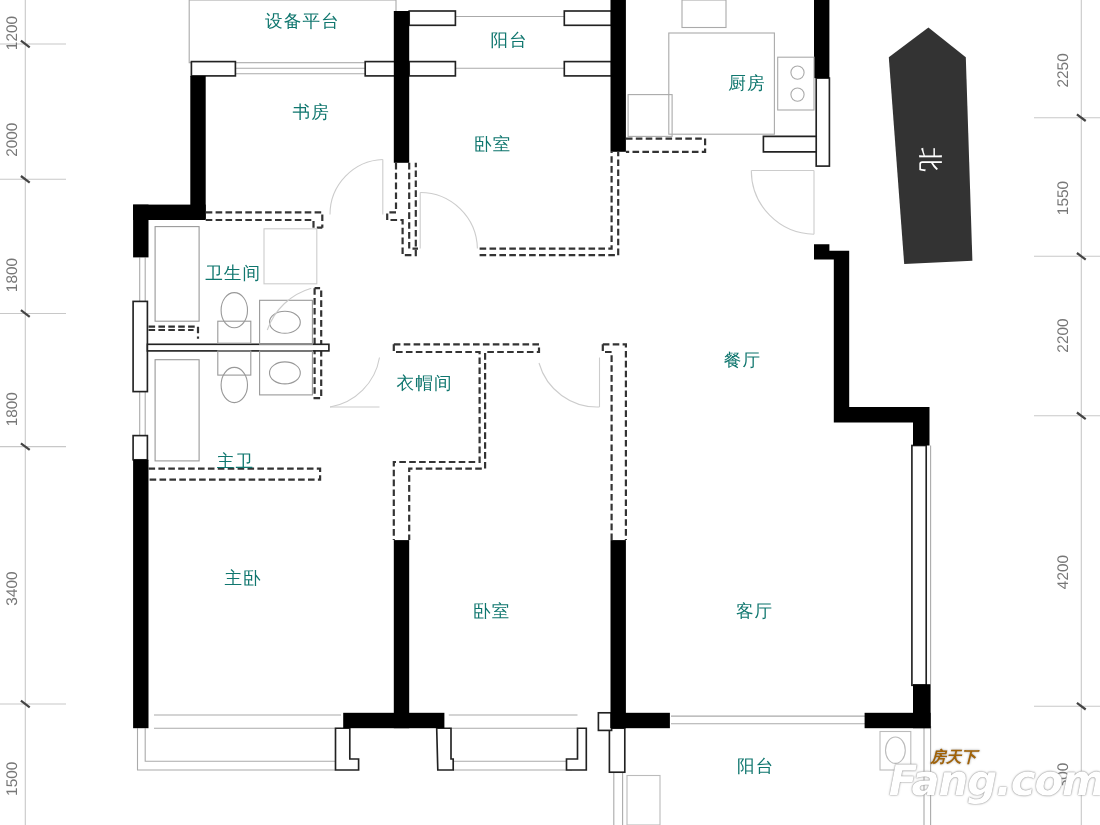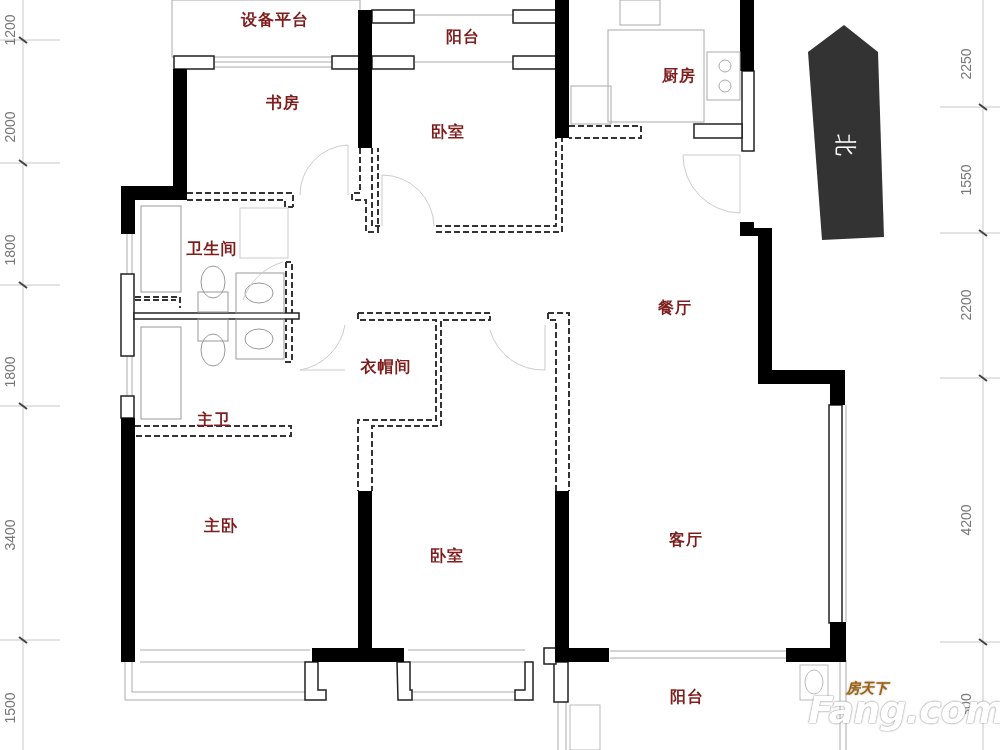--- a/index.html
+++ b/index.html
@@ -1,18 +1,18 @@
 <!DOCTYPE html>
 <html><head>
 <meta charset="utf-8">
 <style>
   html, body { margin: 0; padding: 0; background: #ffffff; }
   body { width: 1000px; height: 750px; position: relative; overflow: hidden; font-family: "DejaVu Sans", "Liberation Sans", sans-serif; }
   #plan { position: absolute; left: 0; top: 0; width: 1000px; height: 750px; }
-  .room-label { position: absolute; font-size: 16px; color: #7f1d1d; letter-spacing: 1px; white-space: nowrap; transform: translate(-50%, -50%); font-family: "DejaVu Sans", sans-serif; font-weight: bold; }
+  .room-label { position: absolute; font-size: 16px; color: #0f766e; letter-spacing: 1px; white-space: nowrap; transform: translate(-50%, -50%); font-family: "DejaVu Sans", sans-serif; }
   .dim-label { position: absolute; font-family: "Liberation Sans", sans-serif; font-size: 14px; color: #777; transform: translate(-50%, -50%) rotate(-90deg); white-space: nowrap; font-stretch: condensed; }
   .dim-label.right { transform: translate(-50%, -50%) rotate(-90deg); }
   .north-text { position: absolute; left: 829px; top: 130px; color: #fff; font-size: 22px; transform: translate(-50%,-50%) rotate(90deg); font-family: "DejaVu Sans", sans-serif; }
   .wm-main { position: absolute; left: 808px; top: 688px; font-family: "DejaVu Sans", sans-serif; font-weight: bold; font-style: italic; font-size: 38px; color: #fff; text-shadow: 0 0 2px #999, 0 0 1px #777; letter-spacing: -1px; }
   .wm-sub { position: absolute; left: 846px; top: 680px; font-size: 14px; color: #a16207; font-style: italic; font-weight: bold; text-shadow: 0 0 2px #888; }
 </style>
 </head>
 <body>
 
 <svg id="plan" viewBox="0 0 1000 750" xmlns="http://www.w3.org/2000/svg">
@@ -175,26 +175,26 @@
   <polygon points="844,25 878,52 884,237 822,240 808,52" fill="#333"></polygon>
 </svg>
 
 <div>
   <div class="room-label" style="left:275px;top:20px">设备平台</div>
   <div class="room-label" style="left:463px;top:37px">阳台</div>
   <div class="room-label" style="left:679px;top:76px">厨房</div>
   <div class="room-label" style="left:283px;top:103px">书房</div>
   <div class="room-label" style="left:448px;top:132px">卧室</div>
   <div class="room-label" style="left:212px;top:249px">卫生间</div>
-  <div class="room-label" style="left:675px;top:308px">餐厅</div>
-  <div class="room-label" style="left:386px;top:367px">衣帽间</div>
+  <div class="room-label" style="left:675px;top:328px">餐厅</div>
+  <div class="room-label" style="left:386px;top:349px">衣帽间</div>
   <div class="room-label" style="left:214px;top:420px">主卫</div>
   <div class="room-label" style="left:221px;top:526px">主卧</div>
   <div class="room-label" style="left:447px;top:556px">卧室</div>
-  <div class="room-label" style="left:686px;top:540px">客厅</div>
+  <div class="room-label" style="left:686px;top:556px">客厅</div>
   <div class="room-label" style="left:687px;top:697px">阳台</div>
 </div>
 
 <div>
   <div class="dim-label" style="left:10px;top:30px">1200</div>
   <div class="dim-label" style="left:10px;top:127px">2000</div>
   <div class="dim-label" style="left:10px;top:250px">1800</div>
   <div class="dim-label" style="left:10px;top:372px">1800</div>
   <div class="dim-label" style="left:10px;top:535px">3400</div>
   <div class="dim-label" style="left:10px;top:708px">1500</div>

